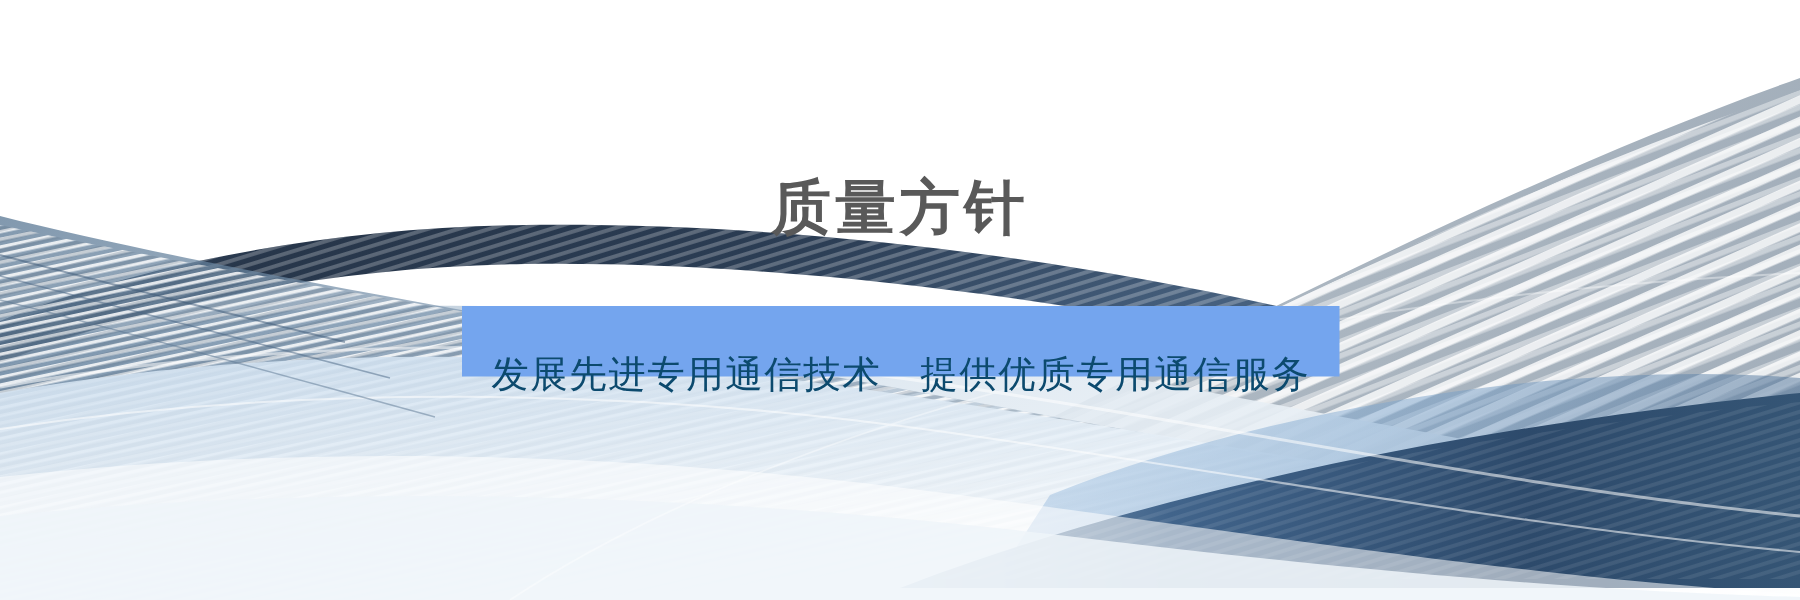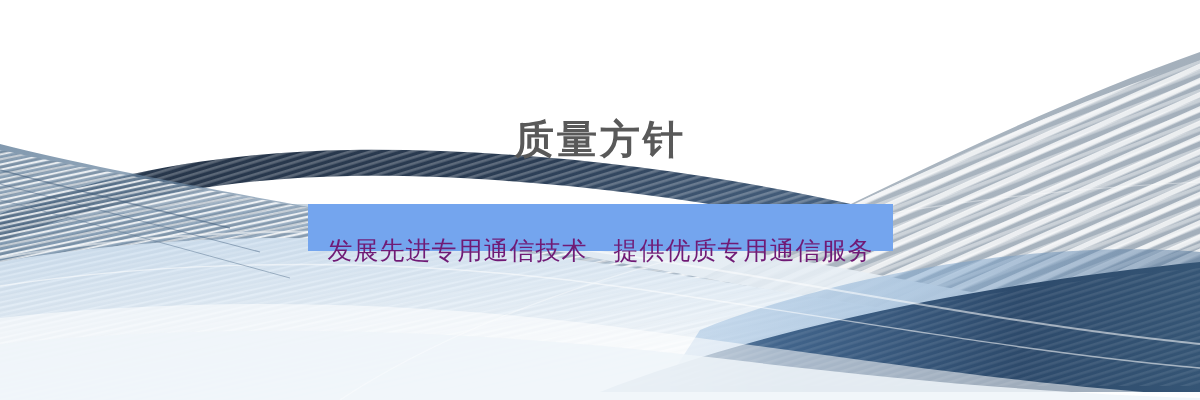--- a/index.html
+++ b/index.html
@@ -46,21 +46,21 @@
     left: 308px;
     top: 204px;
     width: 585px;
     height: 47px;
     background: #74a5ee;
     display: flex;
     align-items: center;
     justify-content: center;
   }
   #slogan-text {
-    color: #701a75;
+    color: #0c4a6e;
     font-size: 25px;
     letter-spacing: 1px;
     line-height: 30px;
     white-space: nowrap;
     margin-top: 45px;
   }
 </style>
 </head>
 <body>
 

